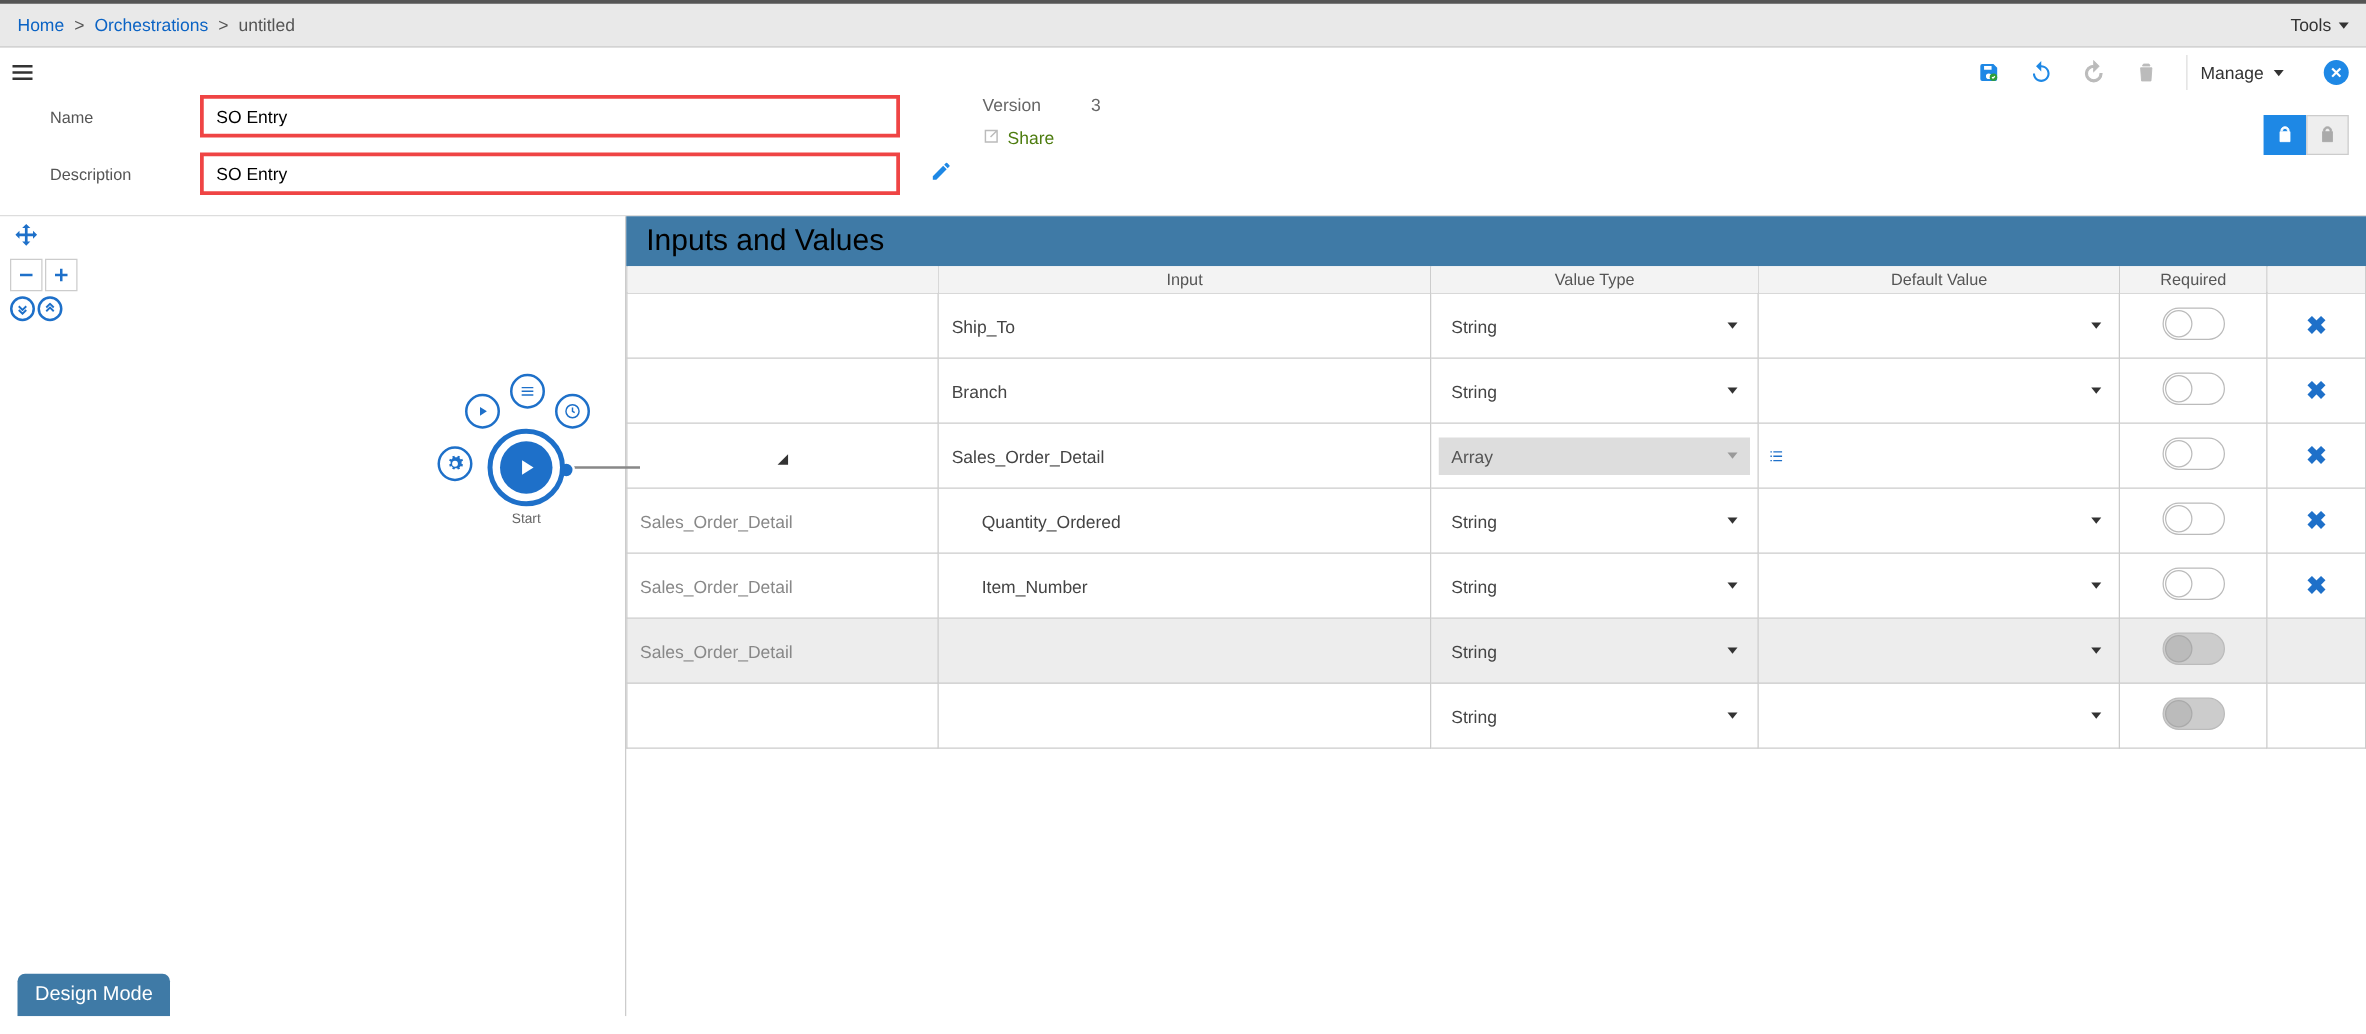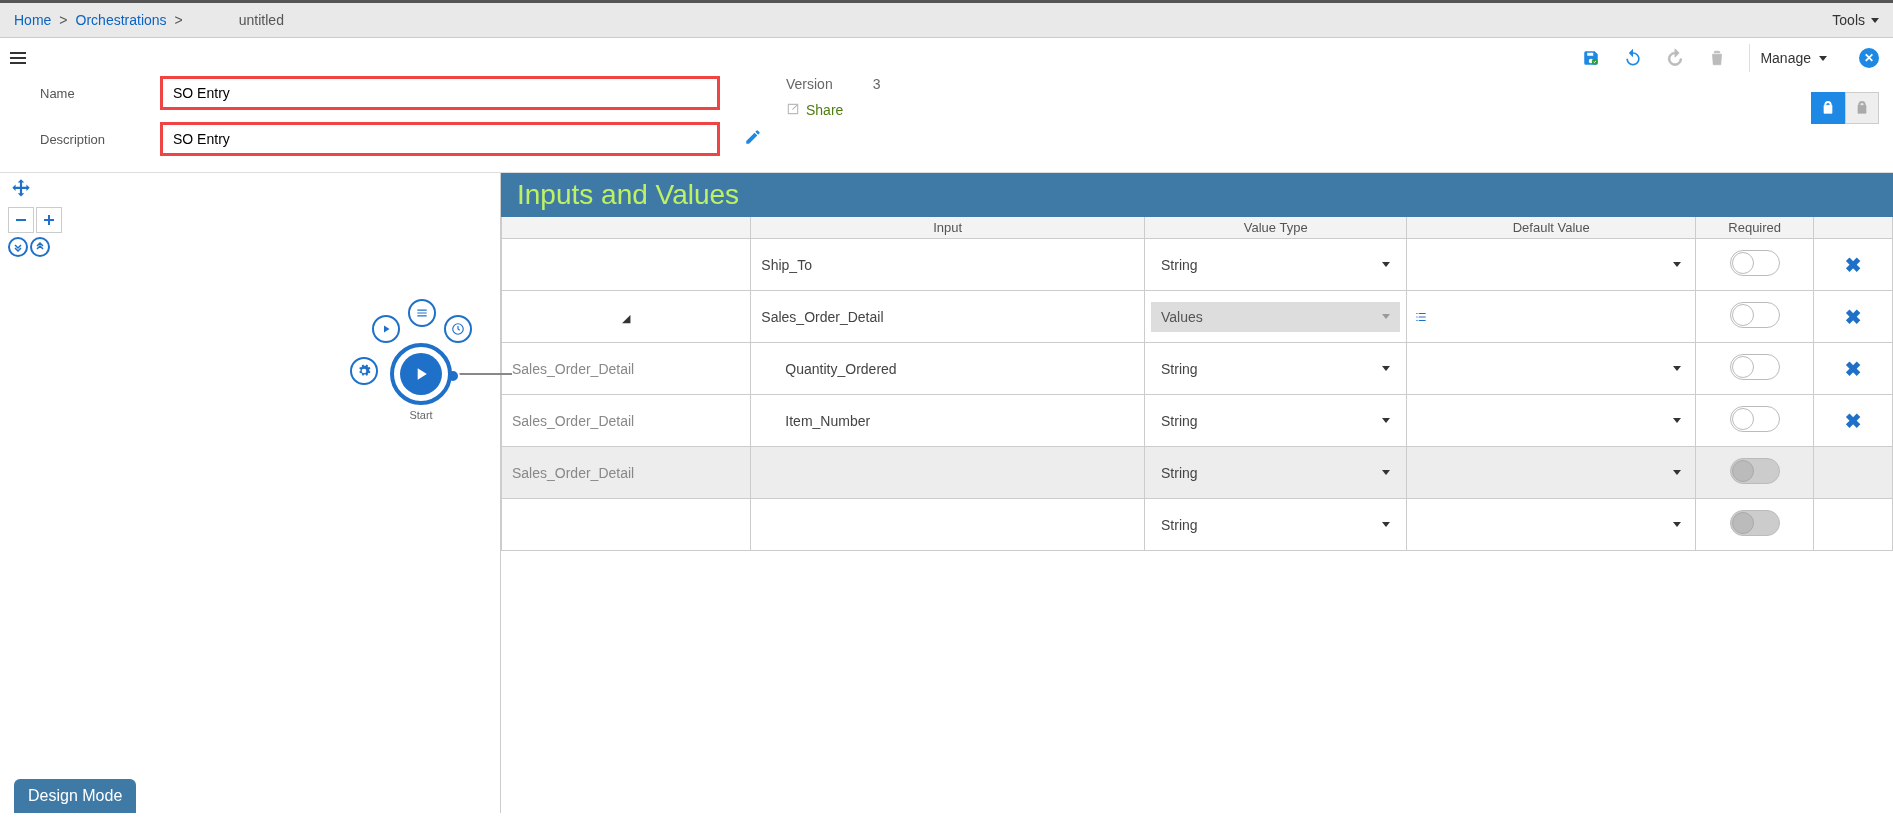--- a/index.html
+++ b/index.html
@@ -4,21 +4,21 @@
 <style>
   * { box-sizing: border-box; }
   html, body { margin:0; padding:0; font-family: Arial, Helvetica, sans-serif; font-size:14px; color:#333; background:#fff; width:1893px; }
   a { text-decoration:none; }
 
   
   .bc-bar { height:38px; background:#e9e9e9; border-top:3px solid #555; border-bottom:1px solid #ccc; display:flex; align-items:center; padding:0 14px; justify-content:space-between; }
   .bc { display:flex; align-items:flex-start; gap:8px; font-size:14px; }
   .bc a { color:#0b63c4; }
   .bc .sep { color:#555; }
-  .bc .current { color:#555;margin-left:48px; }
+  .bc .current { color:#555; }
   .tools-dd { display:flex; align-items:center; gap:6px; color:#333; cursor:pointer; }
 
   
   .hdr { border-bottom:1px solid #ddd; padding:8px 0 16px 0; position:relative; }
   .hdr-row { display:flex; align-items:center; }
   .hamburger { width:36px; display:flex; flex-direction:column; gap:3px; padding:6px 10px; cursor:pointer; }
   .hamburger span { height:2px; background:#333; display:block; }
 
   .tbicons { position:absolute; right:14px; top:6px; display:flex; align-items:center; gap:22px; }
   .tbicons .ico { width:20px; height:20px; display:flex; align-items:center; justify-content:center; cursor:pointer; }
@@ -57,21 +57,21 @@
   .start-node { position:absolute; left:390px; top:170px; text-align:center; }
   .big-play { width:62px; height:62px; border-radius:50%; background:#fff; border:4px solid #1e70c9; display:flex; align-items:center; justify-content:center; cursor:pointer; position:relative; }
   .big-play .inner { width:42px; height:42px; border-radius:50%; background:#1e70c9; display:flex; align-items:center; justify-content:center; }
   .sat { width:28px; height:28px; border:2px solid #1e70c9; border-radius:50%; position:absolute; background:#fff; display:flex; align-items:center; justify-content:center; cursor:pointer; }
   .start-lab { font-size:11px; color:#666; margin-top:4px; }
   .connector { position:absolute; left:452px; top:200px; width:60px; height:2px; background:#888; }
   .connector::after { content:""; position:absolute; left:-6px; top:-4px; width:10px; height:10px; border-radius:50%; background:#1e70c9; border:2px solid #fff; }
 
   
   .panel { flex:1; display:flex; flex-direction:column; border-left:1px solid #ccc; }
-  .panel-title { background:#3f7aa6; color:#bef264; font-size:28px; font-weight:300; padding:6px 16px; }
+  .panel-title { background:#3f7aa6; color:#000000; font-size:24px; font-weight:300; padding:6px 16px; }
   .grid { border-collapse:collapse; width:100%; table-layout:fixed; }
   .grid th { background:#f3f3f3; border:1px solid #ccc; font-weight:normal; color:#555; font-size:13px; padding:3px 8px; text-align:center; position:relative; }
   .grid th.cut { border-top:none; }
   .grid td { border:1px solid #ccc; padding:8px 10px; font-size:14px; color:#444; vertical-align:middle; height:52px; }
   .grid tr td:first-child { color:#888; }
   .indent { padding-left:24px; display:inline-block; }
   .vt-sel { display:flex; align-items:center; justify-content:space-between; width:100%; padding:0 10px; height:30px; cursor:pointer; }
   .vt-sel.dis { background:#ddd; color:#555; }
   .def-sel { display:flex; justify-content:flex-end; align-items:center; height:30px; cursor:pointer; padding-right:8px; }
   .toggle { width:50px; height:26px; border-radius:13px; border:1px solid #bbb; background:#fff; position:relative; display:inline-block; cursor:pointer; }
@@ -295,25 +295,42 @@
             </td>
             <td style="padding: 4px 6px;">
               <div class="def-sel">
                 <span class="caret-down sm"></span>
               </div>
             </td>
             <td style="text-align: center;"><span class="toggle"><span class="knob"></span></span></td>
             <td style="text-align: center;"><span class="del-x">✖</span></td>
           </tr>
           <tr>
+            <td></td>
+            <td>Branch</td>
+            <td style="padding: 4px 6px;">
+              <div class="vt-sel">
+                <span>String</span>
+                <span class="caret-down sm"></span>
+              </div>
+            </td>
+            <td style="padding: 4px 6px;">
+              <div class="def-sel">
+                <span class="caret-down sm"></span>
+              </div>
+            </td>
+            <td style="text-align: center;"><span class="toggle"><span class="knob"></span></span></td>
+            <td style="text-align: center;"><span class="del-x">✖</span></td>
+          </tr>
+          <tr>
             <td style="text-align: center;"><span class="expand-tri">◢</span></td>
             <td>Sales_Order_Detail</td>
             <td style="padding: 4px 6px;">
               <div class="vt-sel dis">
-                <span>Values</span>
+                <span>Array</span>
                 <span class="caret-down sm muted"></span>
               </div>
             </td>
             <td style="padding: 4px 6px;"><span class="listicon"><svg width="16" height="14" viewBox="0 0 24 24">
                   <path fill="#1e70c9" d="M4 5h2v2H4zm4 0h12v2H8zM4 11h2v2H4zm4 0h12v2H8zM4 17h2v2H4zm4 0h12v2H8z"></path>
                 </svg></span></td>
             <td style="text-align: center;"><span class="toggle"><span class="knob"></span></span></td>
             <td style="text-align: center;"><span class="del-x">✖</span></td>
           </tr>
           <tr>

